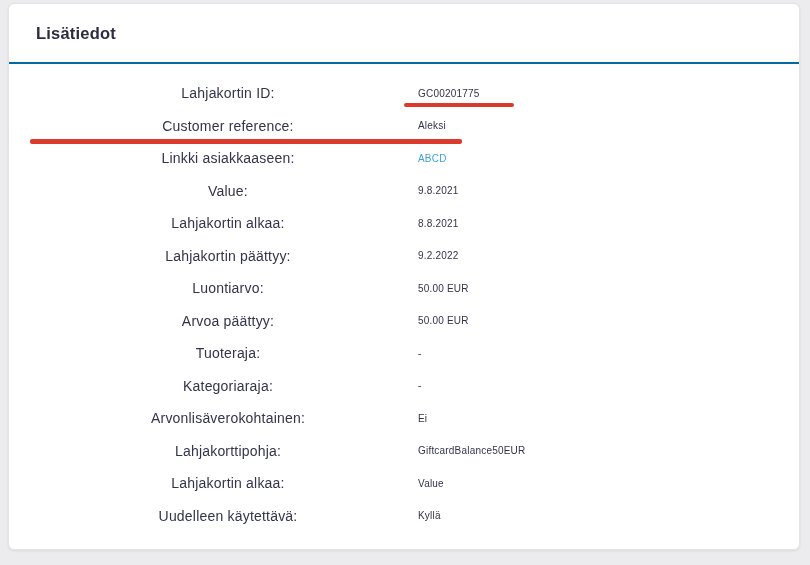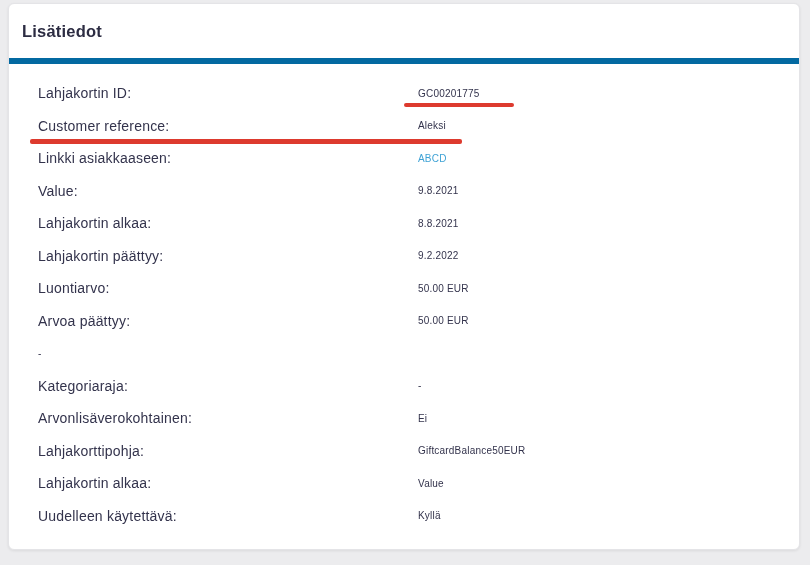--- a/index.html
+++ b/index.html
@@ -16,31 +16,32 @@
     width: 792px; height: 547px;
     background: #ffffff;
     border: 1px solid #e4e4e7;
     border-radius: 6px;
     box-shadow: 0 1px 3px rgba(0,0,0,0.08);
   }
   .card-header {
     height: 60px;
     display: flex;
     align-items: center;
-    padding-left: 13px;
-    border-bottom: 6px solid #0369a1;
+    padding-left: 27px;
+    border-bottom: 2px solid #0369a1;
   }
   .card-title {
     font-size: 16.5px;
     font-weight: bold;
     color: #2c2c42;
     letter-spacing: 0.2px;
   }
   .rows {
     padding: 13px 0 0 0;
+    text-align: center;
   }
   .row {
     height: 32.5px;
     display: flex;
     align-items: center;
     padding-left: 29px;
     padding-right: 20px;
   }
   .label {
     flex: 0 0 380px;
@@ -108,20 +109,21 @@
     <span class="label">Luontiarvo:</span>
     <span class="value">50.00 EUR</span>
   </div>
 
   <div class="row">
     <span class="label">Arvoa päättyy:</span>
     <span class="value">50.00 EUR</span>
   </div>
 
   <div class="row">
+    <span class="label">Tuoteraja:</span>
     <span class="value">-</span>
   </div>
 
   <div class="row">
     <span class="label">Kategoriaraja:</span>
     <span class="value">-</span>
   </div>
 
   <div class="row">
     <span class="label">Arvonlisäverokohtainen:</span>

